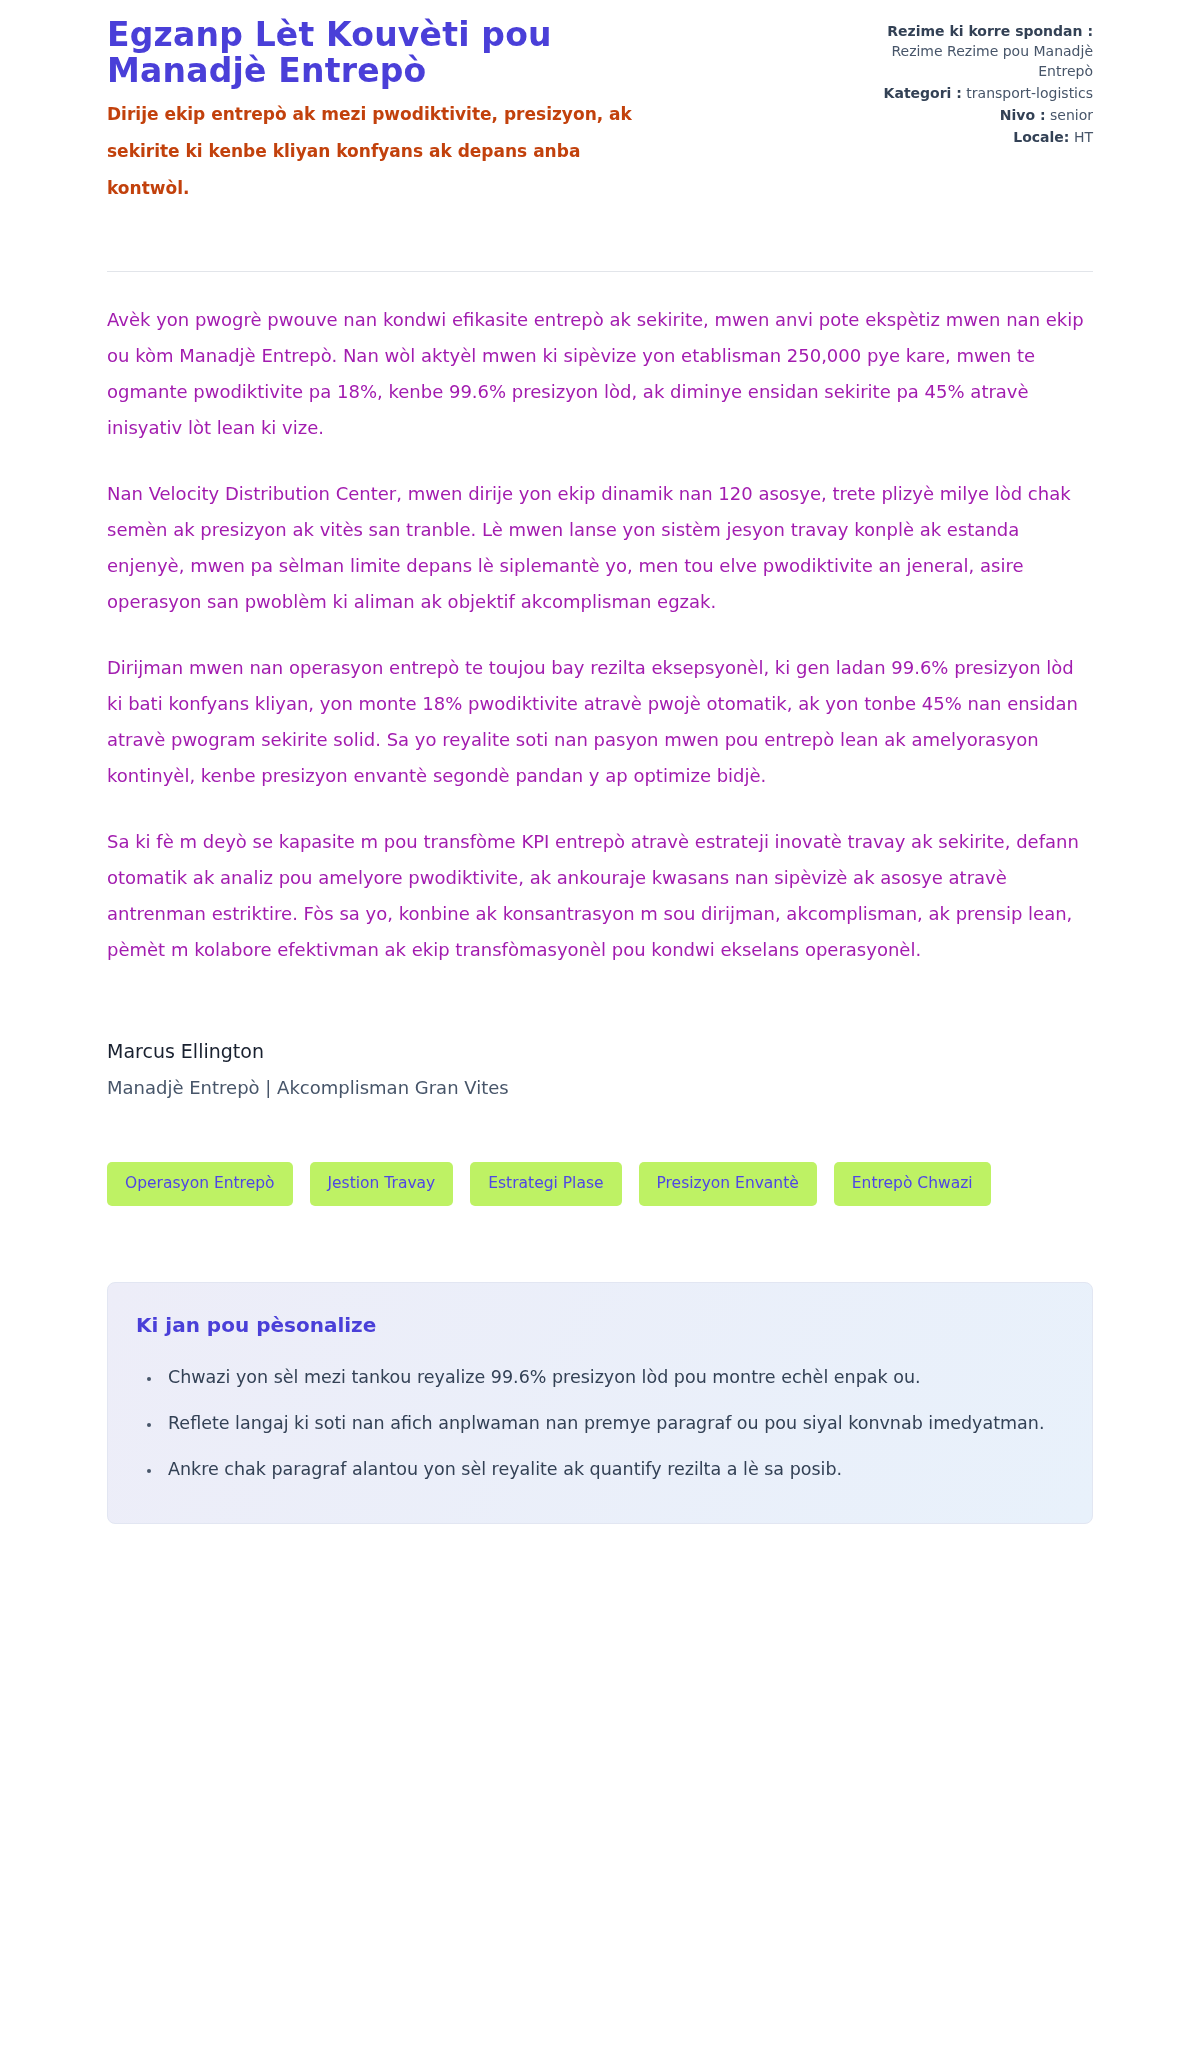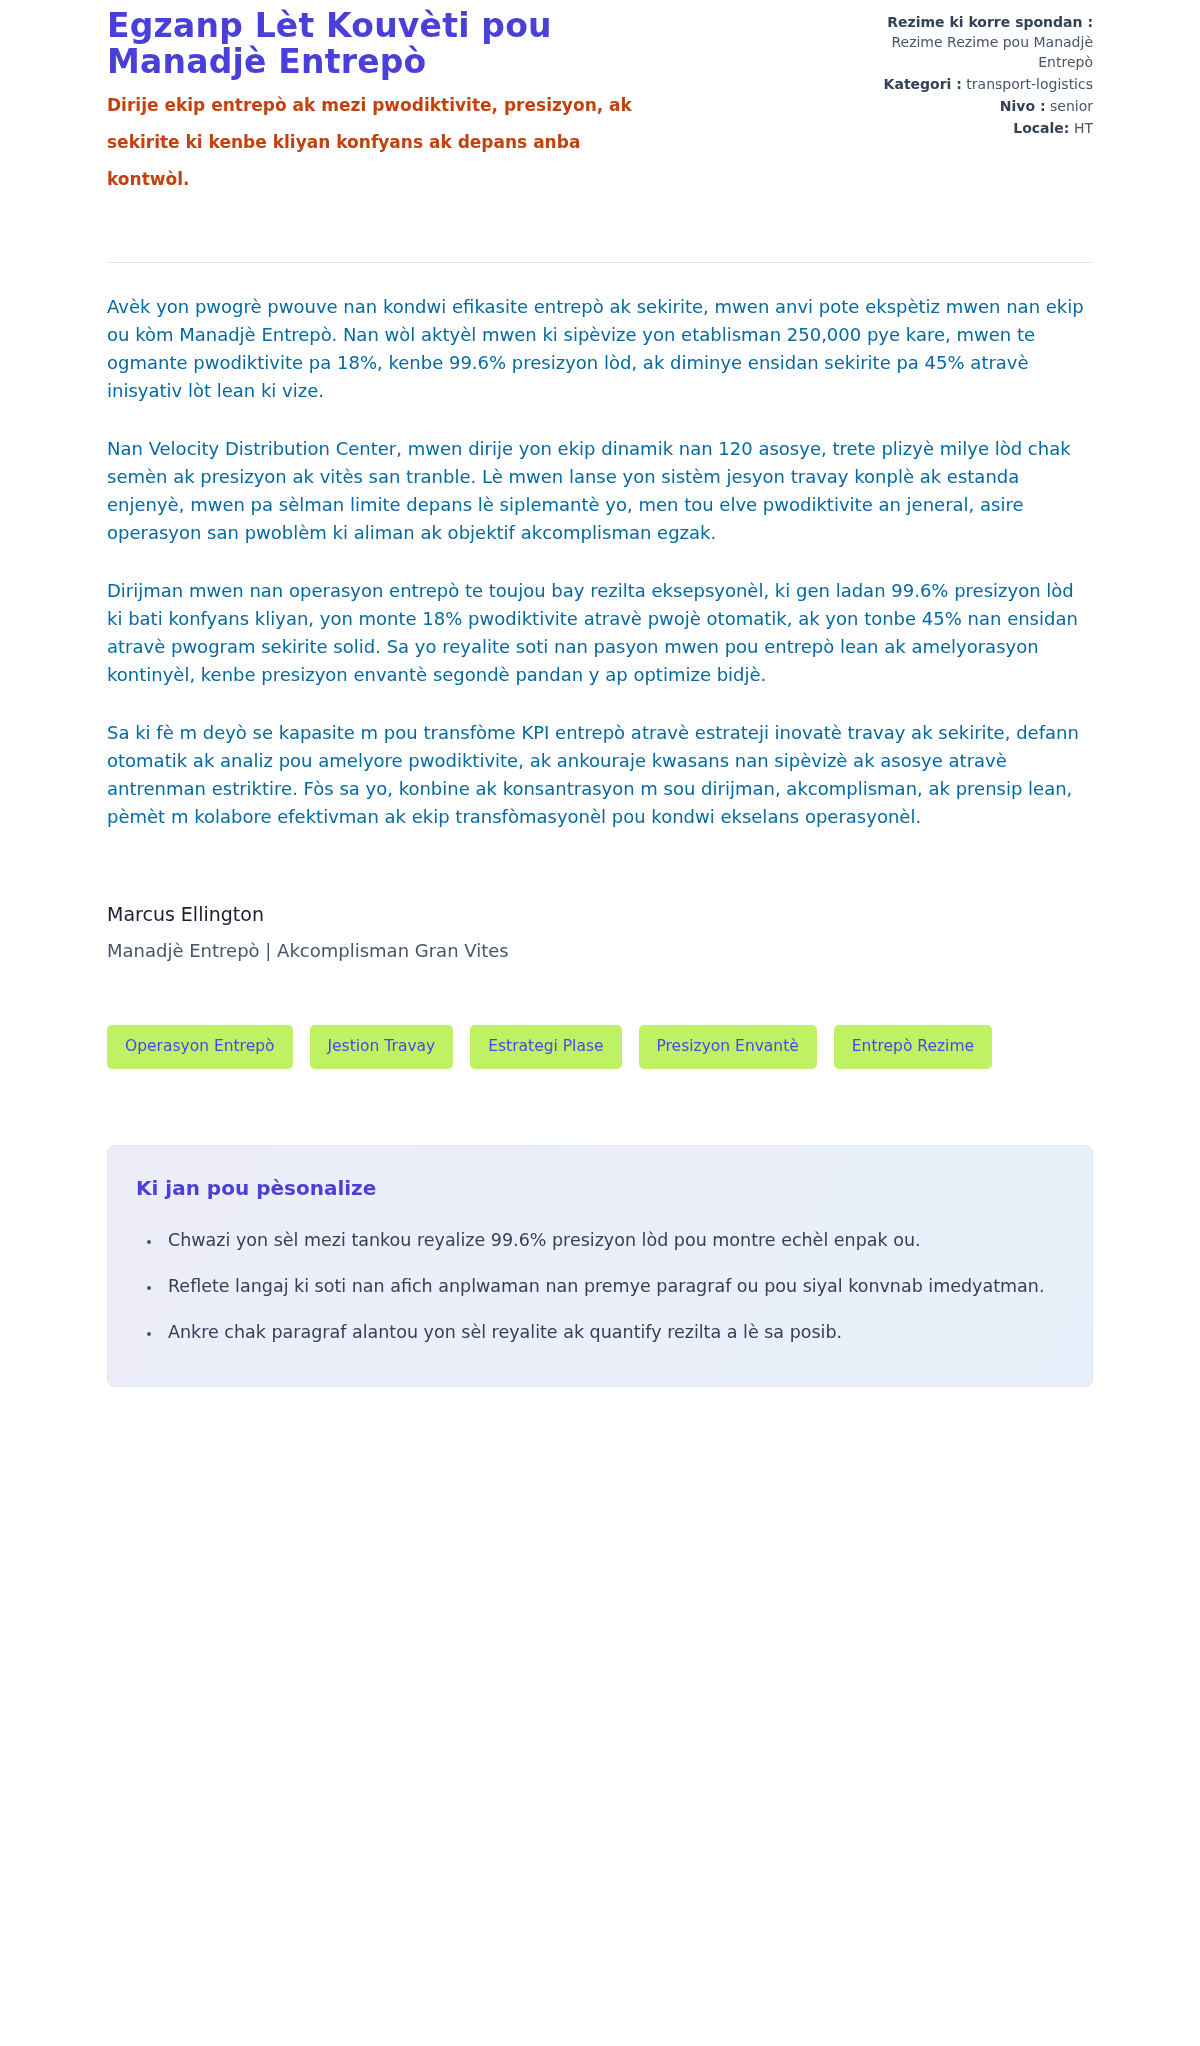--- a/index.html
+++ b/index.html
@@ -2,21 +2,21 @@
 <html><head>
 <meta charset="utf-8">
 <style>
   * { margin: 0; padding: 0; box-sizing: border-box; }
   html, body {
     background: #ffffff;
     font-family: "DejaVu Sans", "Liberation Sans", sans-serif;
     color: #1f2937;
   }
   body { width: 1200px; min-height: 2046px; }
-  .page { width: 986px; margin: 8px auto; padding-bottom: 66px; }
+  .page { width: 986px; margin: 17px auto; padding-bottom: 66px; }
 
   
   .header { display: flex; justify-content: space-between; align-items: flex-start; }
   .header-main { width: 540px; }
   .doc-title {
     color: #4a3fd8;
     font-size: 33px;
     font-weight: bold;
     line-height: 36px;
     letter-spacing: 0.2px;
@@ -38,22 +38,22 @@
   
   .greeting {
     color: #4a3fd8;
     font-weight: bold;
     font-size: 19px;
     line-height: 30px;
     margin-bottom: 30px;
   }
   .letter p.body-par {
     font-size: 18px;
-    line-height: 28px;
-    color: #0369a1;
+    line-height: 36px;
+    color: #a21caf;
     margin-bottom: 30px;
   }
 
   
   .signature { margin-top: 72px; }
   .sig-name { font-size: 19px; font-weight: normal; color: #18202f; }
   .sig-role { margin-top: 15px; font-size: 18px; color: #475569; }
 
   
   .tags { margin-top: 64px; display: flex; flex-wrap: wrap; gap: 17px; }
@@ -134,21 +134,21 @@
   <div class="signature">
     <div class="sig-name">Marcus Ellington</div>
     <div class="sig-role">Manadjè Entrepò | Akcomplisman Gran Vites</div>
   </div>
 
   <div class="tags">
     <a class="tag">Operasyon Entrepò</a>
     <a class="tag">Jestion Travay</a>
     <a class="tag">Estrategi Plase</a>
     <a class="tag">Presizyon Envantè</a>
-    <a class="tag">Entrepò Rezime</a>
+    <a class="tag">Entrepò Chwazi</a>
   </div>
 
   <div class="tip-box">
     <h3 class="tip-heading">Ki jan pou pèsonalize</h3>
     <ul class="tip-list">
       <li>Chwazi yon sèl mezi tankou reyalize 99.6% presizyon lòd pou montre echèl enpak ou.</li>
       <li>Reflete langaj ki soti nan afich anplwaman nan premye paragraf ou pou siyal konvnab imedyatman.</li>
       <li>Ankre chak paragraf alantou yon sèl reyalite ak quantify rezilta a lè sa posib.</li>
     </ul>
   </div>

